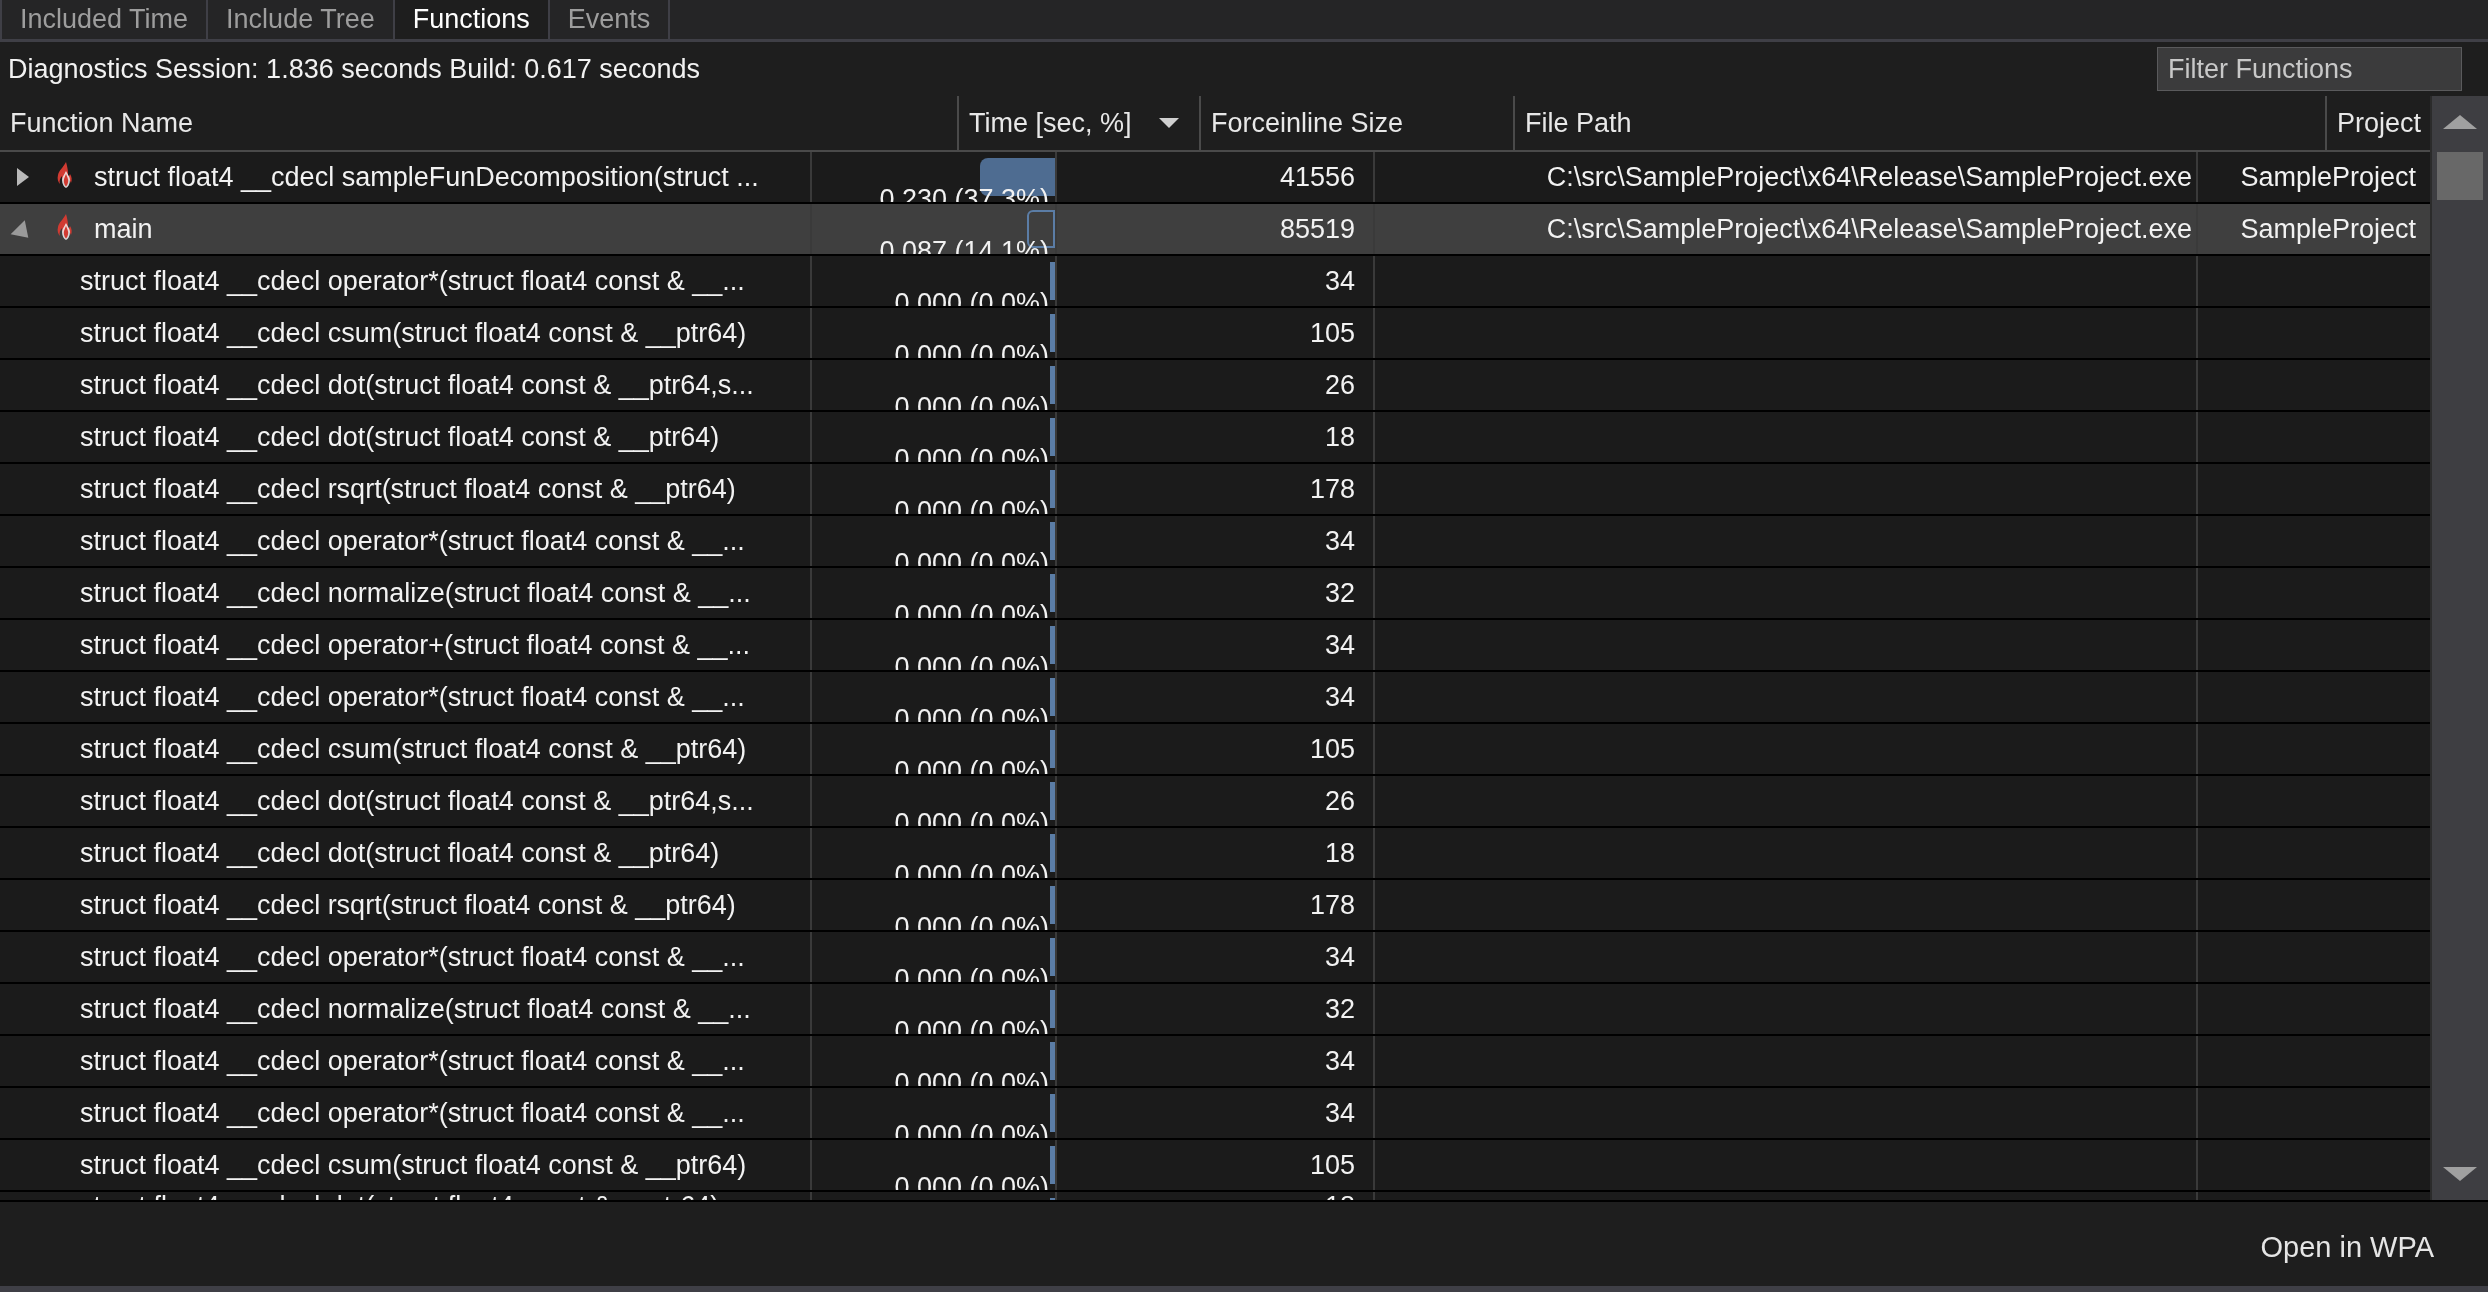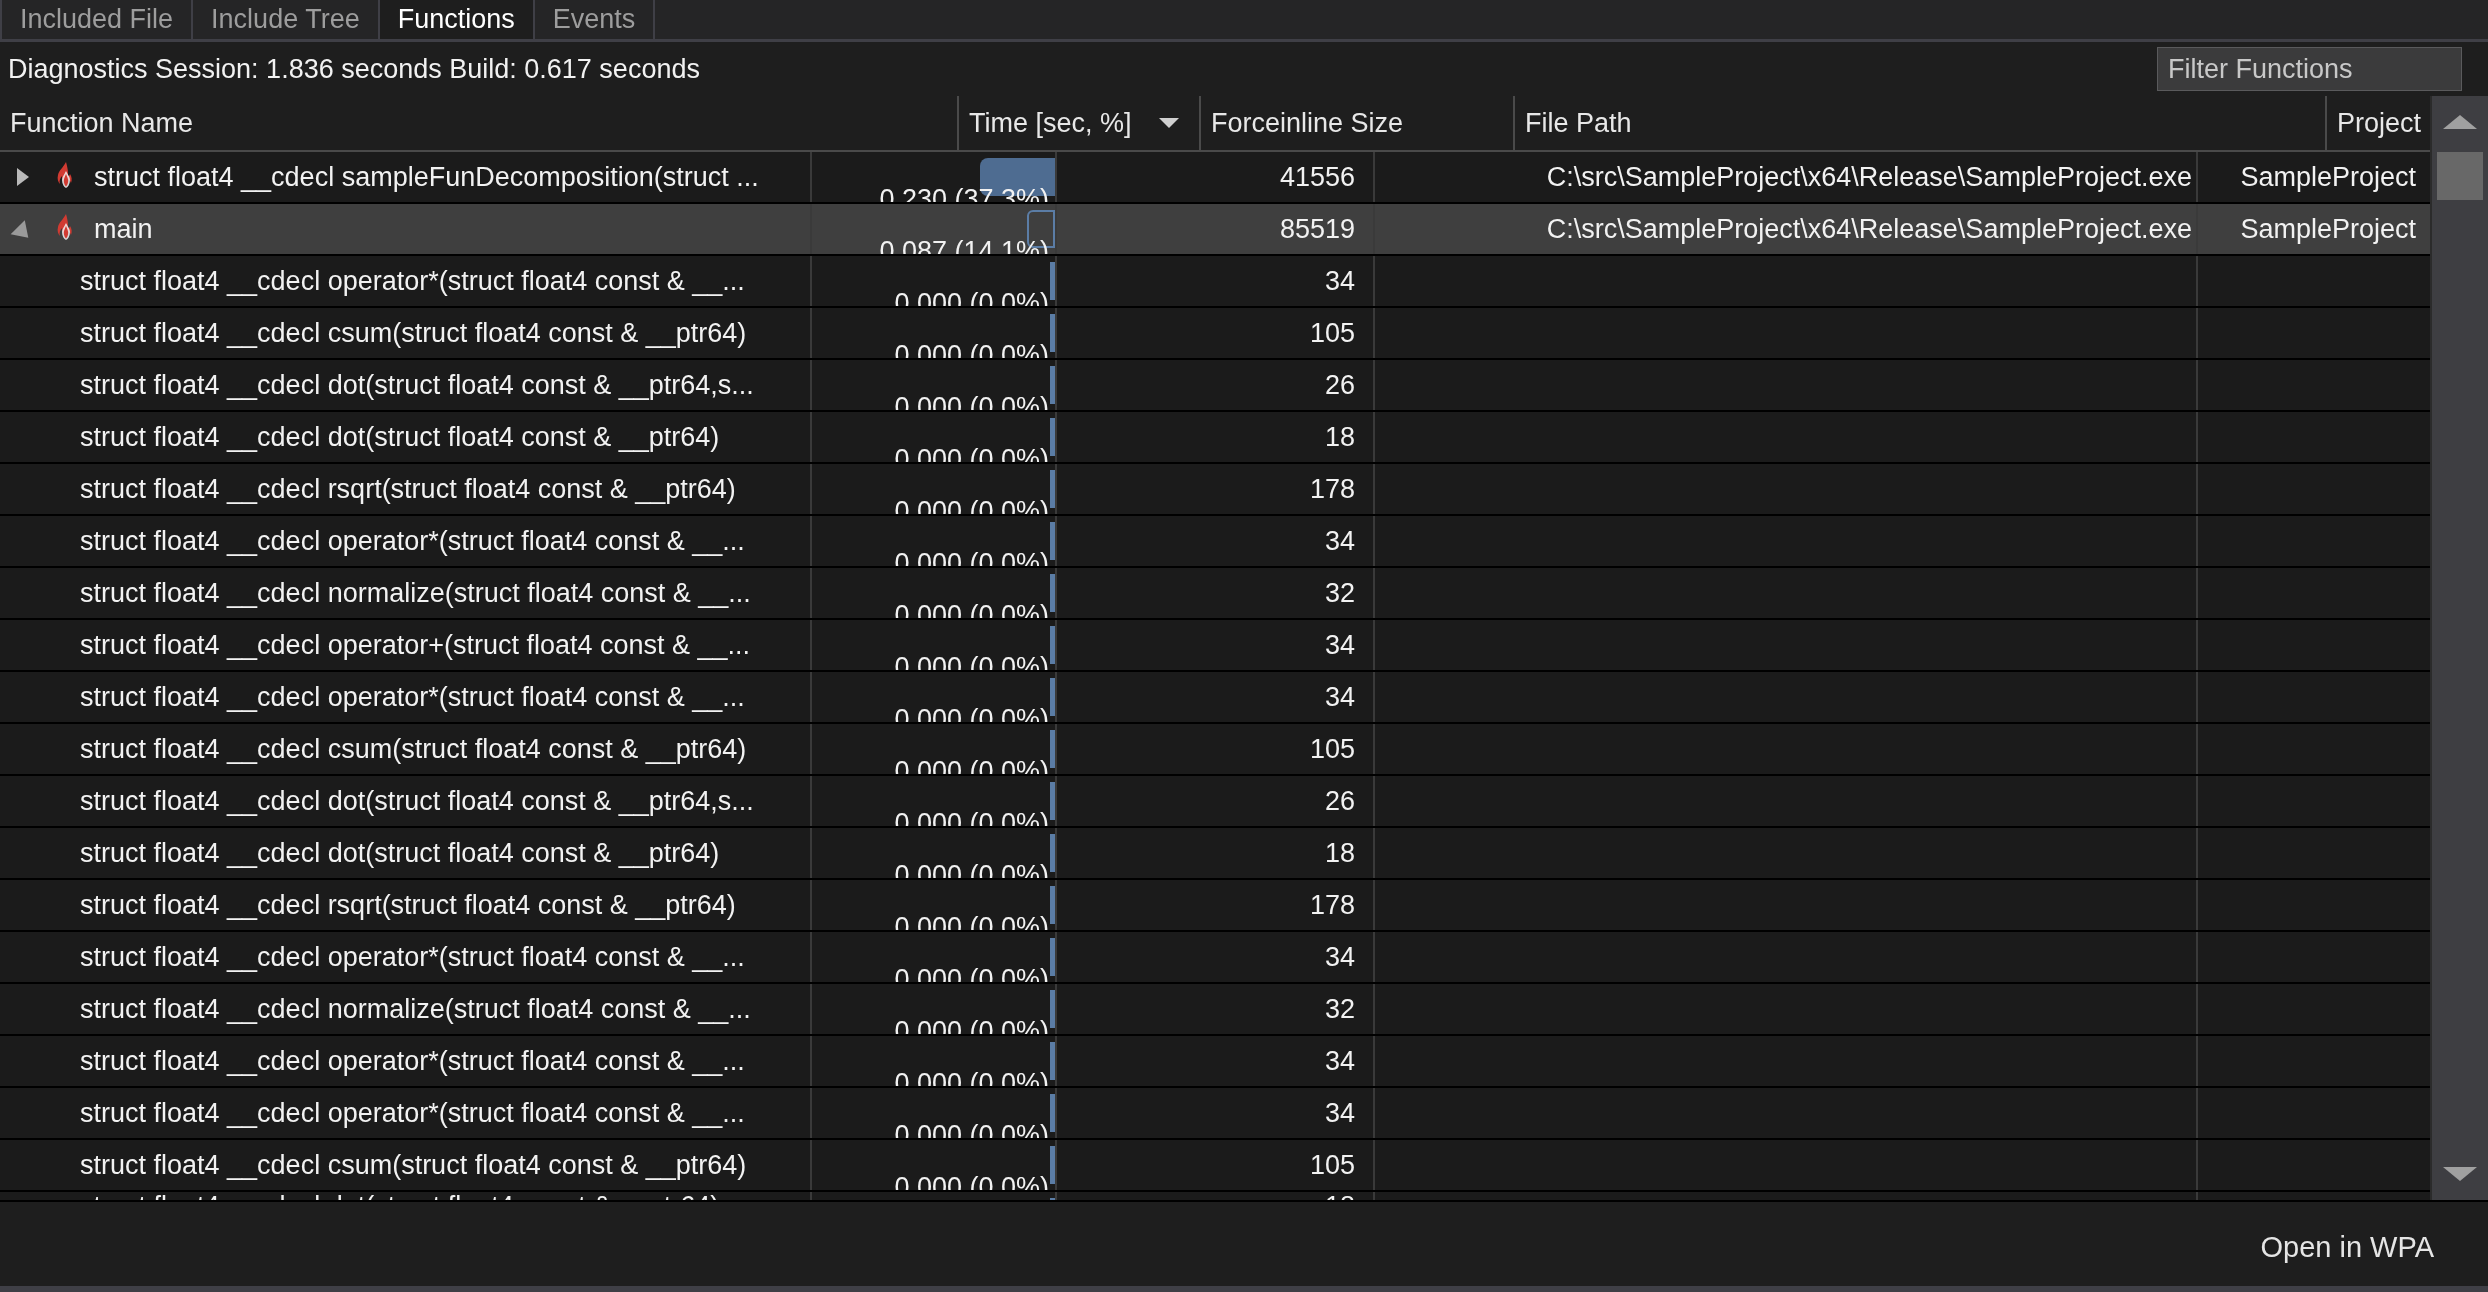--- a/index.html
+++ b/index.html
@@ -200,21 +200,21 @@
     position:absolute; left:0; right:0; bottom:0; height: 6px; background:#3f3f46;
   }
 </style>
 </head>
 <body>
 
 <div id="app">
 
   <div class="tabstrip" id="tabstrip">
     <div class="tab">
-        <span>Included File</span>
+        <span>Included Time</span>
       </div>
       <div class="tab">
         <span>Include Tree</span>
       </div>
       <div class="tab active">
         <span>Functions</span>
       </div>
       <div class="tab">
         <span>Events</span>
       </div>

